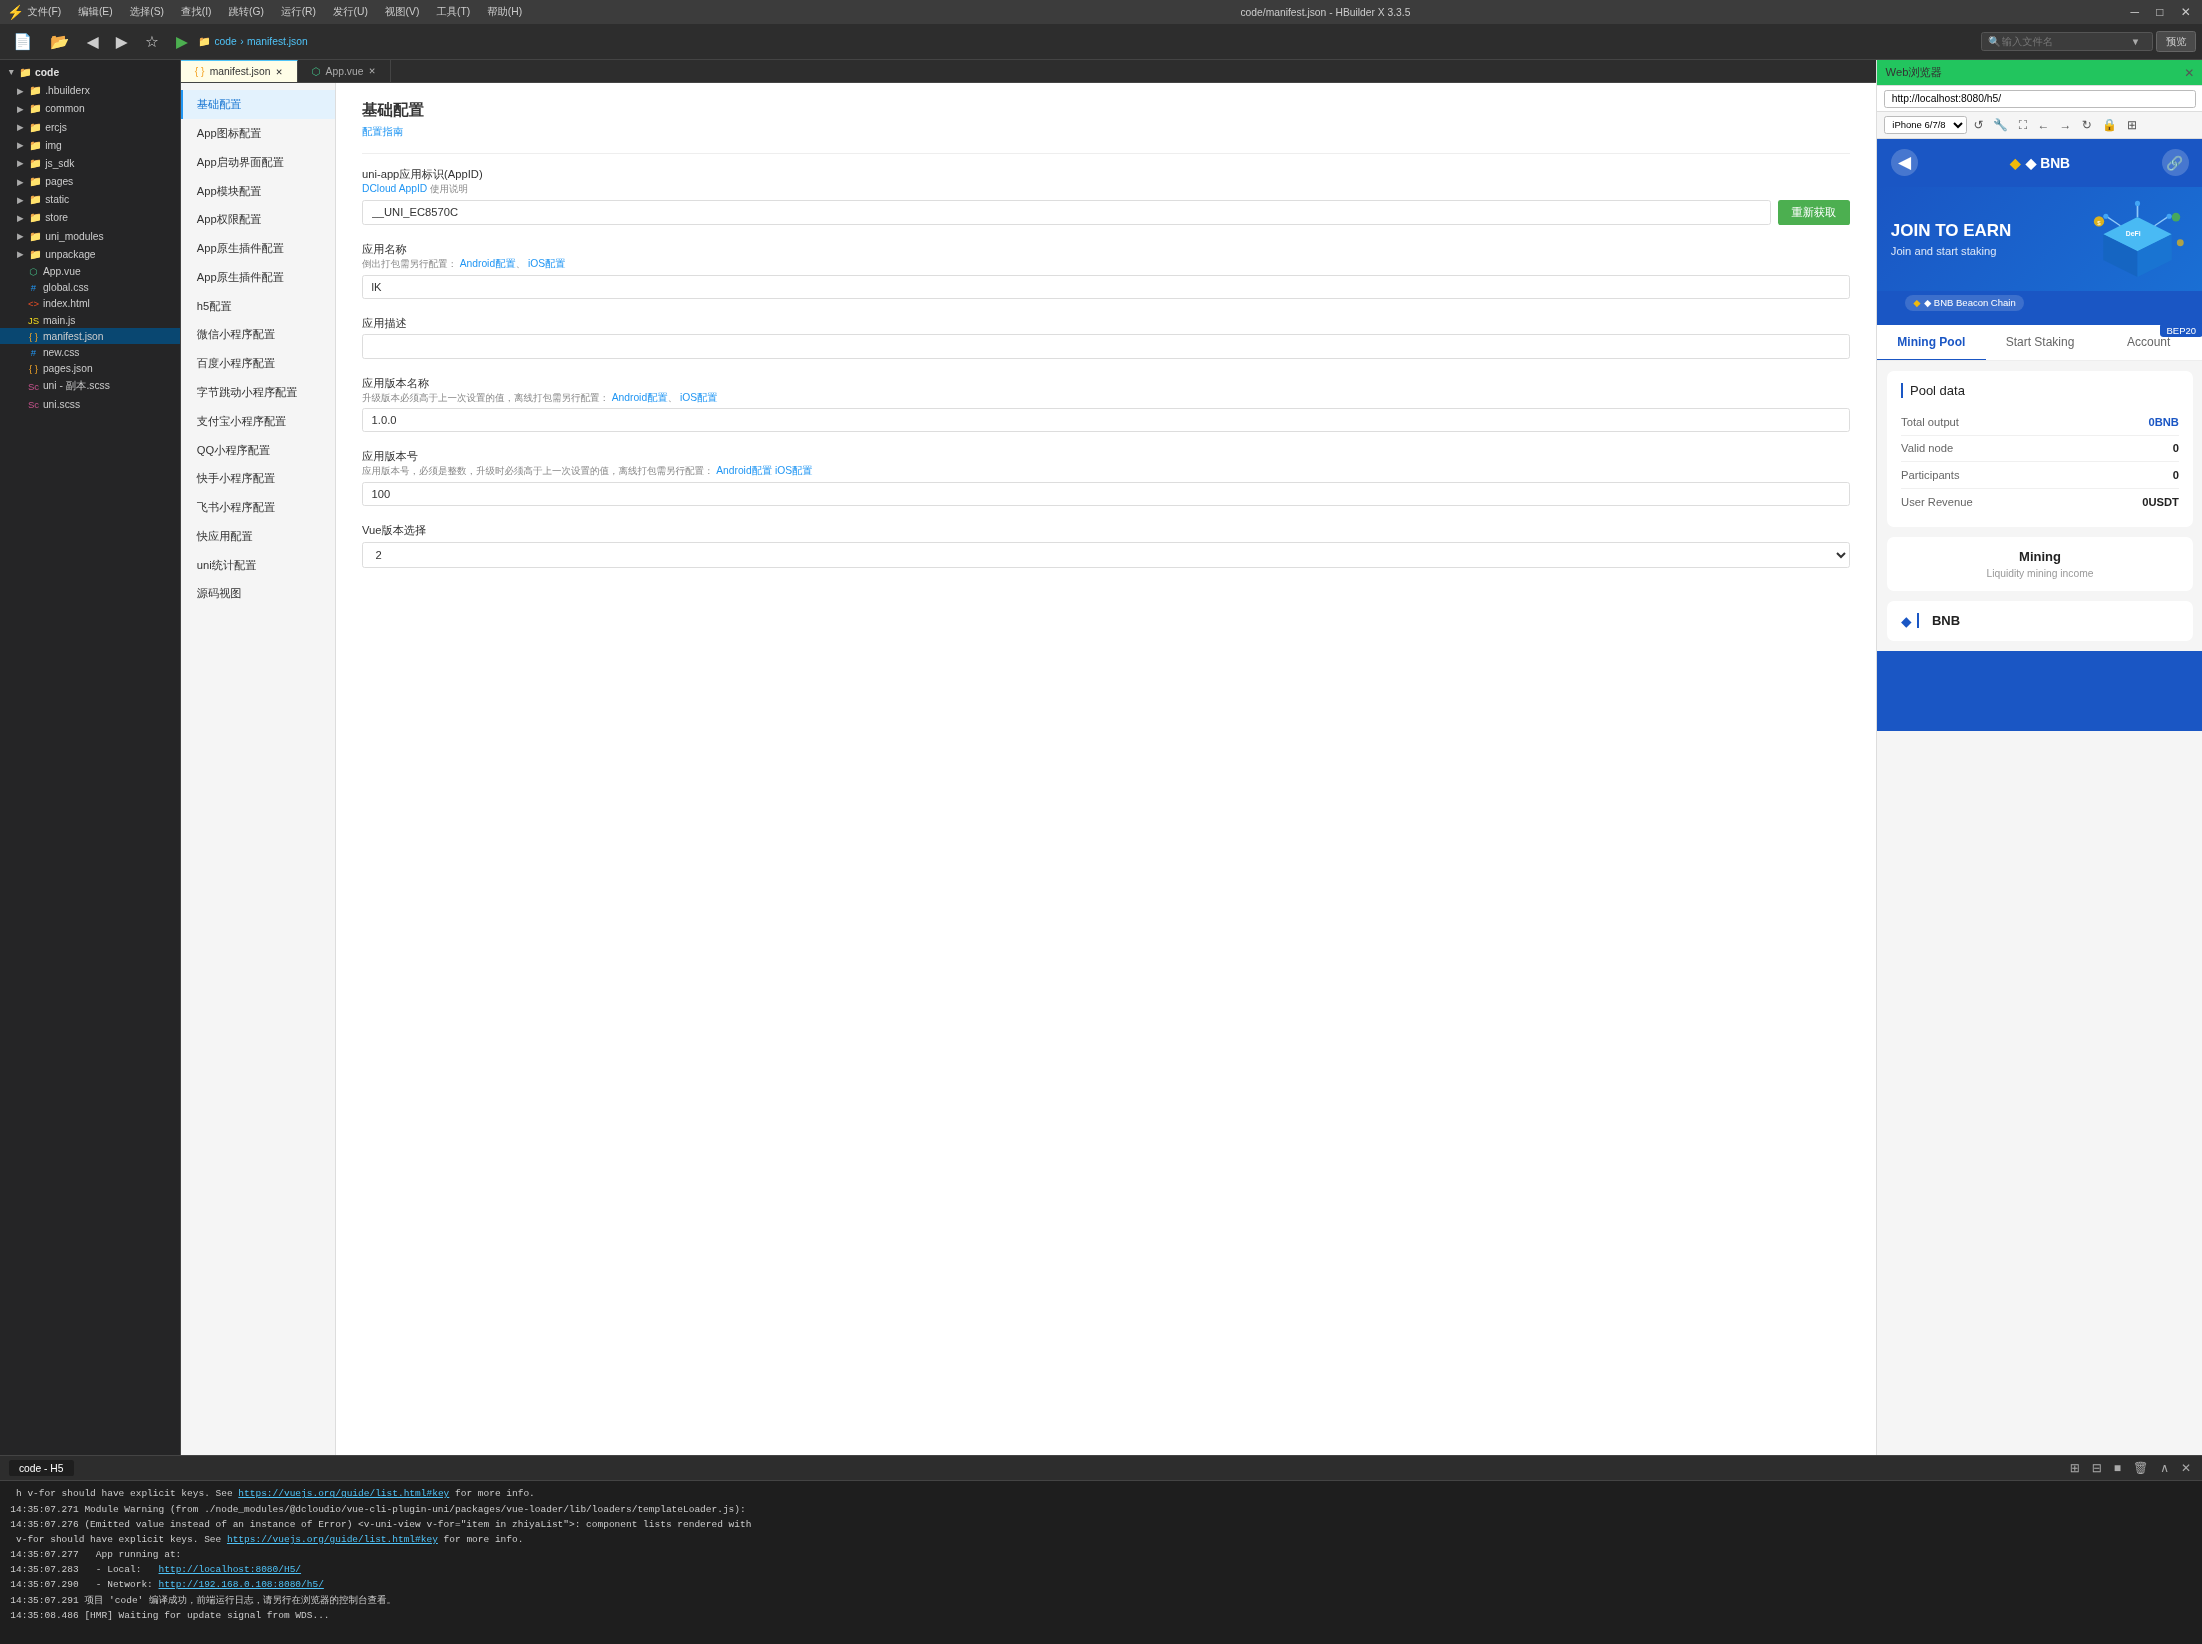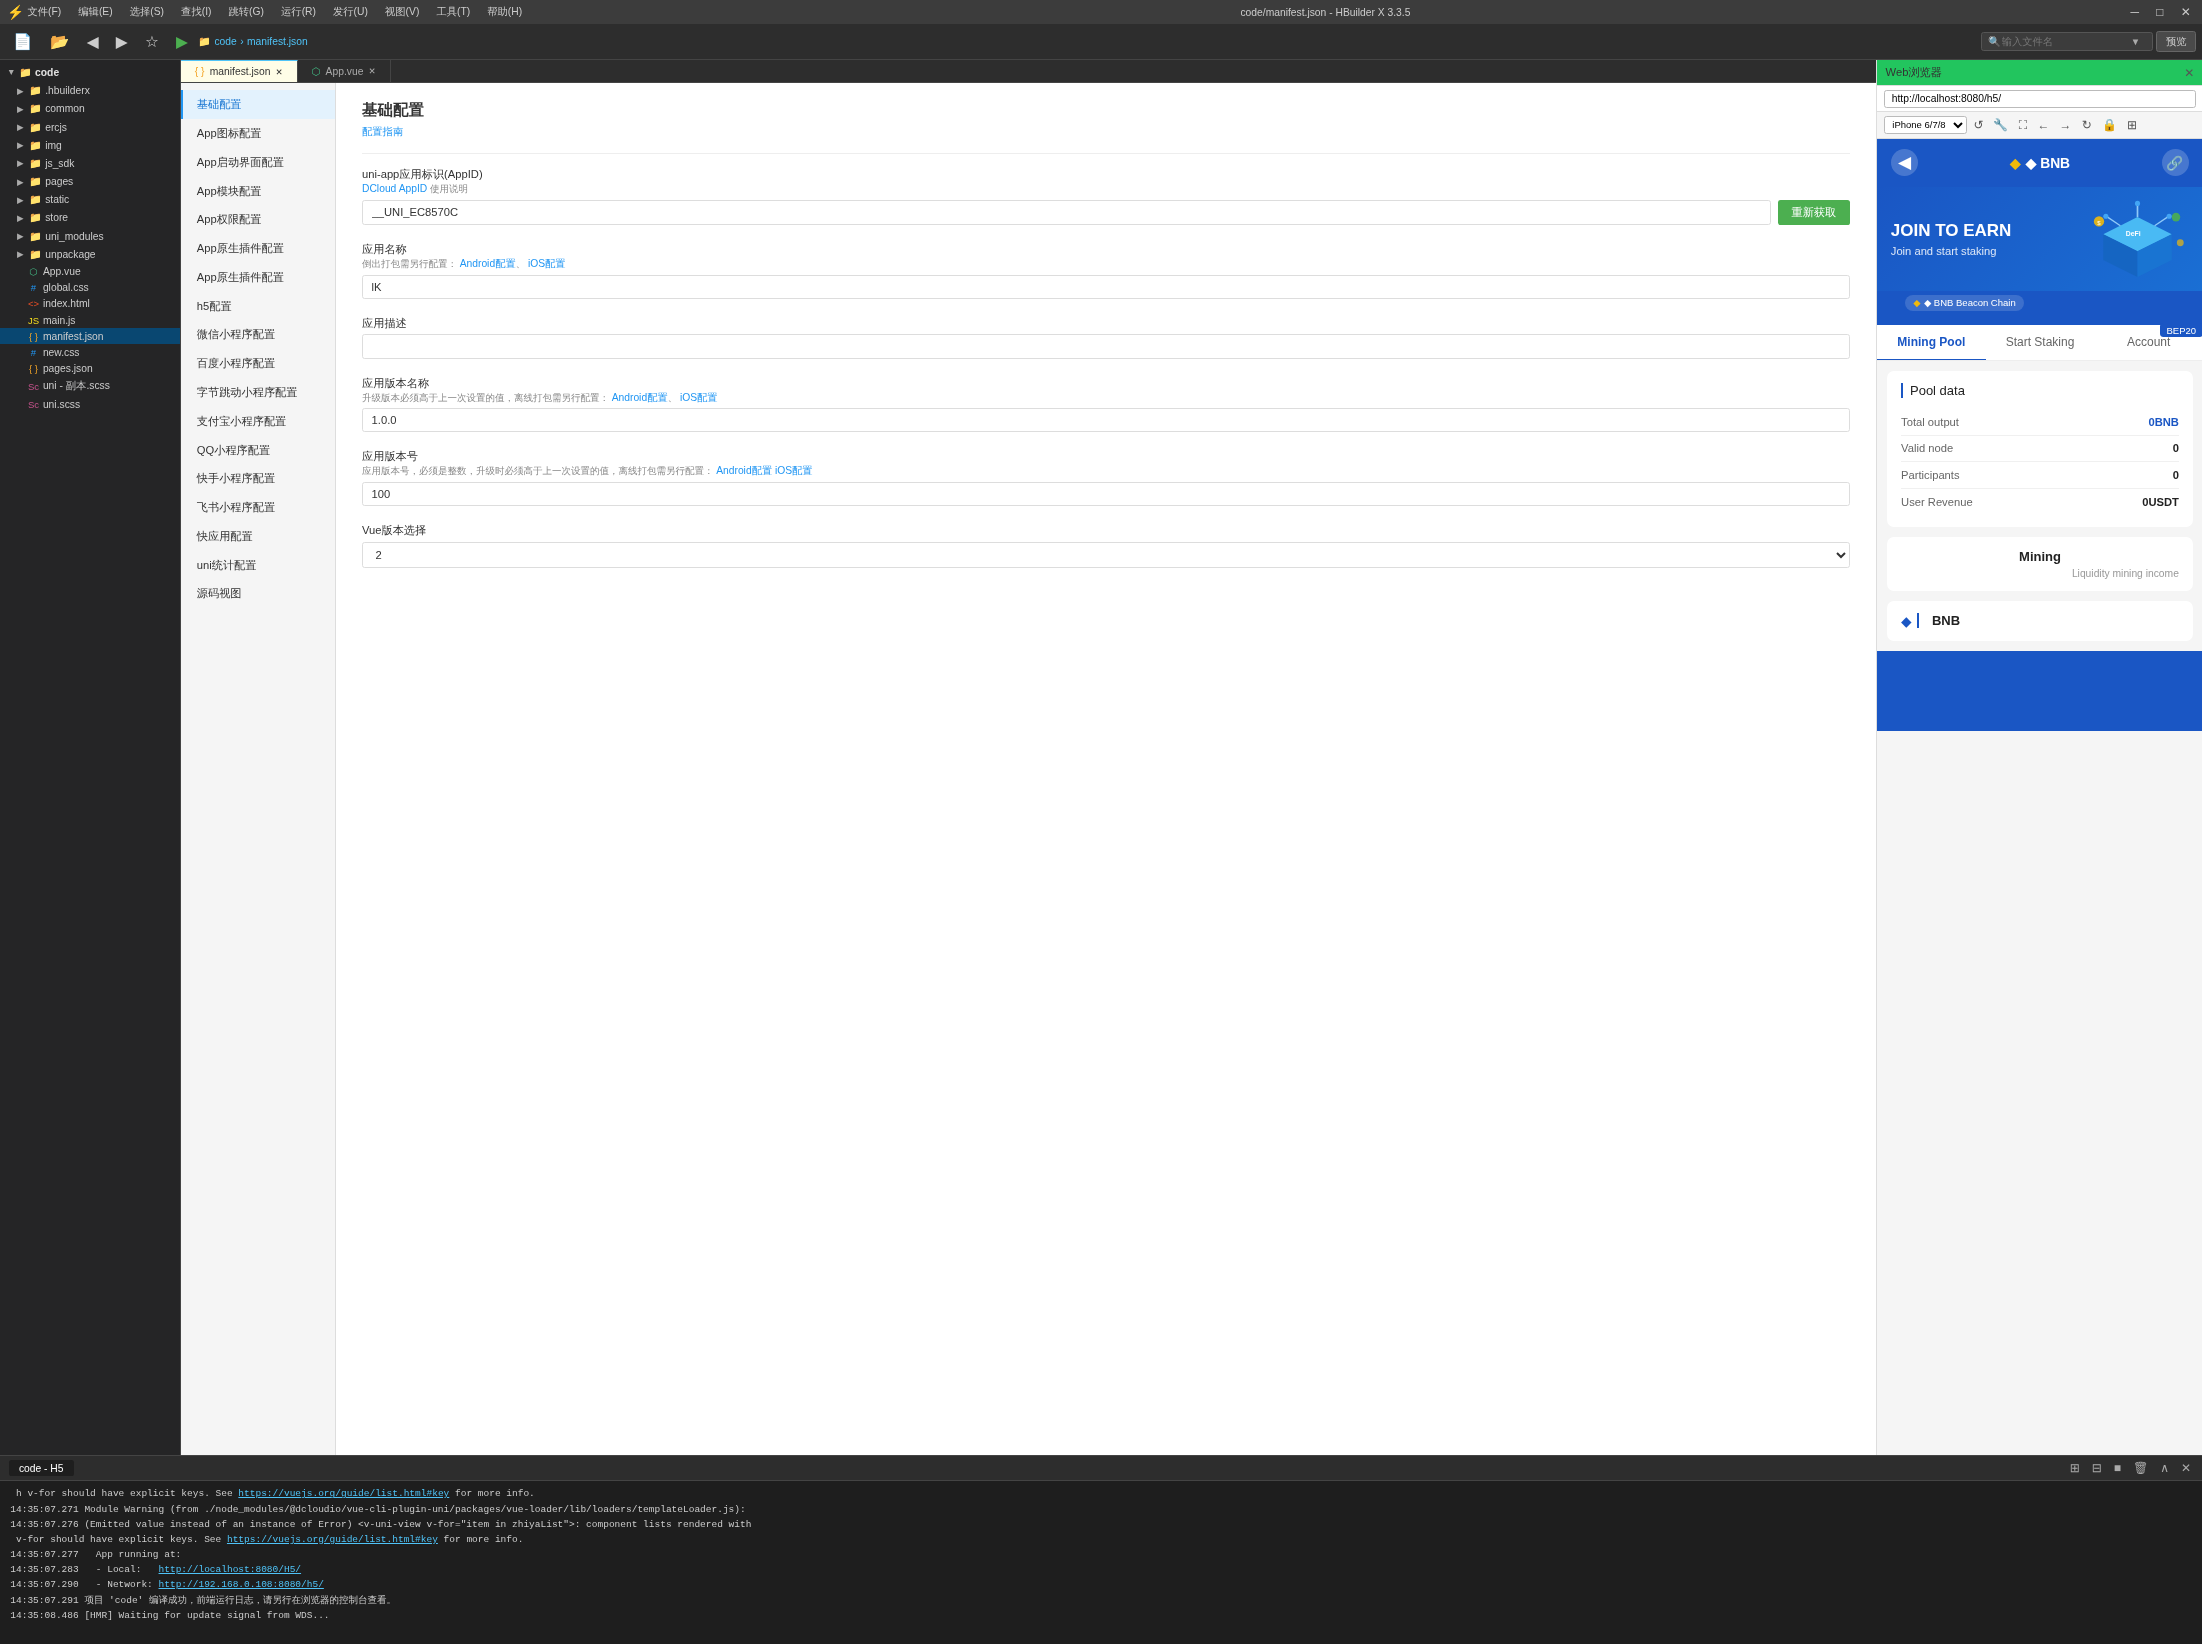--- a/index.html
+++ b/index.html
@@ -92,21 +92,21 @@
     #bnb-body { background: #f5f5f5; padding: 10.3px; position: relative; }
     .pool-data-section { background: #fff; border-radius: 6.9px; padding: 12px 13.8px; margin-bottom: 10.3px; }
     .pool-data-title { font-size: 13px; font-weight: normal; color: #222; margin-bottom: 10.3px; border-left: 2.6px solid #1a56c4; padding-left: 6.9px; }
     .pool-data-row { display: flex; justify-content: space-between; align-items: center; padding: 6.9px 0; border-bottom: 0.9px solid #f0f0f0; }
     .pool-data-row:last-child { border-bottom: none; }
     .pool-data-label { color: #666; font-size: 11.2px; }
     .pool-data-value { font-size: 11.2px; font-weight: bold; color: #222; }
     .pool-data-value.blue { color: #1a56c4; }
     .mining-section { background: #fff; border-radius: 6.9px; padding: 12px 13.8px; }
     .mining-title { font-size: 13px; font-weight: bold; color: #222; text-align: center; }
-    .mining-subtitle { font-size: 10.3px; color: #999; text-align: right; margin-top: 3.4px; }
+    .mining-subtitle { font-size: 10.3px; color: #999; text-align: center; margin-top: 3.4px; }
     .bnb-section-bottom { background: #fff; border-radius: 6.9px; padding: 12px 13.8px; margin-top: 10.3px; }
     .bnb-section-label { font-size: 13px; font-weight: bold; color: #222; border-left: 2.6px solid #1a56c4; padding-left: 13px; }
 
     
     #terminal { height: 189px; background: #1e1e1e; border-top: 0.9px solid #444; display: flex; flex-direction: column; }
     #terminal-header { display: flex; align-items: center; justify-content: space-between; padding: 3.4px 8.6px; background: #2d2d2d; border-bottom: 0.9px solid #444; }
     #terminal-header .terminal-tabs { display: flex; gap: 3.4px; }
     .terminal-tab { padding: 2.6px 10.3px; color: #aaa; cursor: pointer; font-size: 10.3px; border-radius: 2.6px; }
     .terminal-tab.active { background: #1e1e1e; color: #fff; }
     #terminal-header .terminal-controls { display: flex; gap: 5.2px; }

